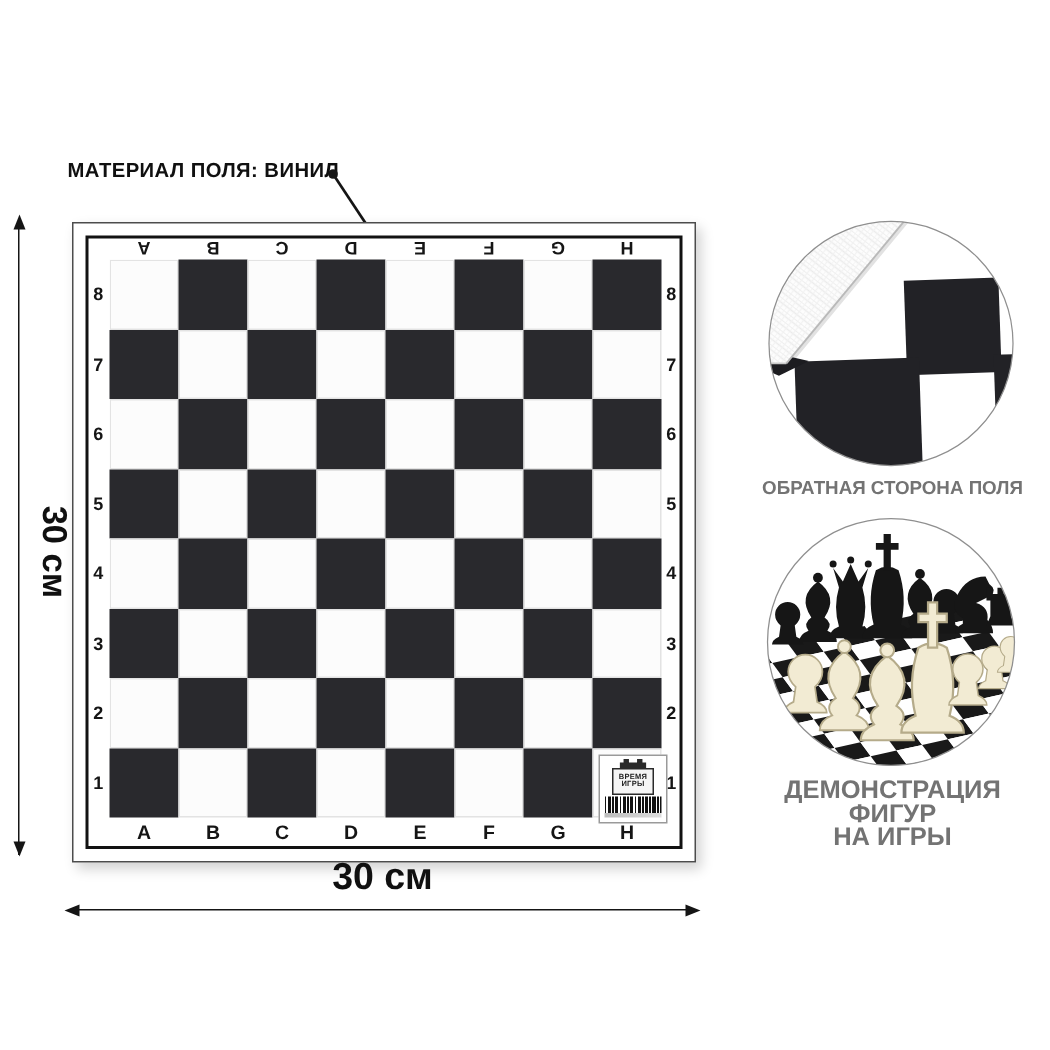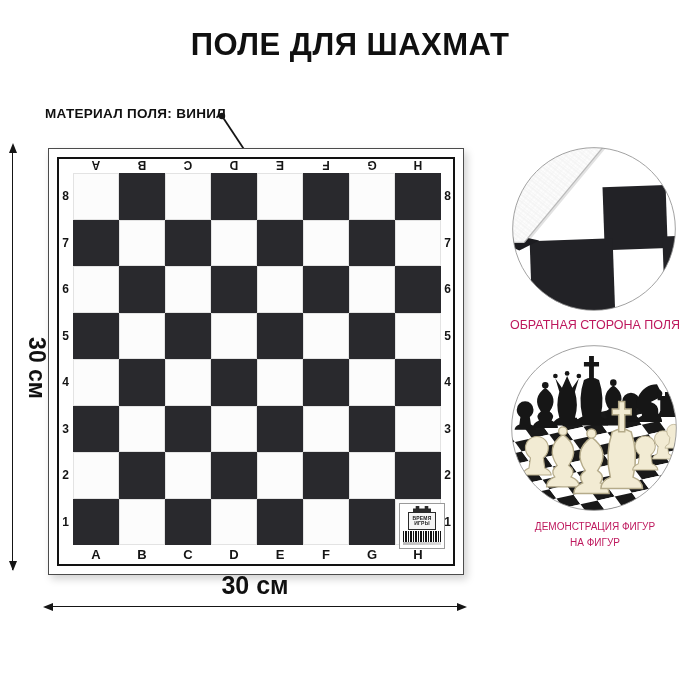--- a/index.html
+++ b/index.html
@@ -43,30 +43,29 @@
   .dim-label-v{position:absolute;left:36px;top:368px;transform:translate(-50%,-50%) rotate(90deg);font-size:23px;font-weight:700;white-space:nowrap;color:#101010;}
   .dim-line-h{position:absolute;left:46px;top:606px;width:418px;height:1.4px;background:#151515;}
   .arr-left{left:43px;top:602.5px;border-top:4px solid transparent;border-bottom:4px solid transparent;border-right:10px solid #151515;}
   .arr-right{left:457px;top:602.5px;border-top:4px solid transparent;border-bottom:4px solid transparent;border-left:10px solid #151515;}
   .dim-label-h{position:absolute;left:255px;top:585px;transform:translate(-50%,-50%);font-size:25px;font-weight:700;white-space:nowrap;color:#101010;}
 
   
   .inset{position:absolute;}
   .inset-back{left:511px;top:146px;width:166px;height:166px;}
   .inset-pieces{left:510px;top:344px;width:168px;height:168px;}
-  .caption{position:absolute;text-align:center;font-weight:400;color:#be185d;}
+  .caption{position:absolute;text-align:center;font-weight:700;color:#737373;}
   .caption-back{left:504px;top:318px;width:182px;font-size:12.5px;}
-  .caption-pieces{left:502px;top:519px;width:186px;font-size:10px;line-height:15.5px;}
+  .caption-pieces{left:502px;top:519px;width:186px;font-size:17px;line-height:15.5px;}
 </style>
 </head>
 <body>
 
 <div class="stage">
 
-  <div class="title">ПОЛЕ ДЛЯ ШАХМАТ</div>
 
   <div class="annotation">МАТЕРИАЛ ПОЛЯ: ВИНИЛ</div>
 
   <svg class="leader" width="700" height="700" viewBox="0 0 700 700">
     <circle cx="222" cy="116" r="3.2" fill="#151515"></circle>
     <line x1="222" y1="116" x2="273" y2="193" stroke="#151515" stroke-width="1.8"></line>
     <circle cx="273" cy="193" r="3.4" fill="#151515"></circle>
   </svg>
 
   <div class="board">
@@ -378,16 +377,16 @@
         <use href="#king" transform="translate(133,172) scale(2.25)"></use>
         <use href="#pawn" transform="translate(161,150) scale(1.5)"></use>
         <use href="#pawn" transform="translate(182,137) scale(1.25)"></use>
         <use href="#pawn" transform="translate(195,124) scale(1.05)"></use>
       </g>
     </g>
     <circle cx="100" cy="100" r="98" fill="none" stroke="#8f8f8f" stroke-width="1"></circle>
   </svg>
   <div class="caption caption-pieces">
     <div>ДЕМОНСТРАЦИЯ ФИГУР</div>
-    <div>НА ФИГУР</div>
+    <div>НА ИГРЫ</div>
   </div>
 
 </div>
 
 </body></html>

